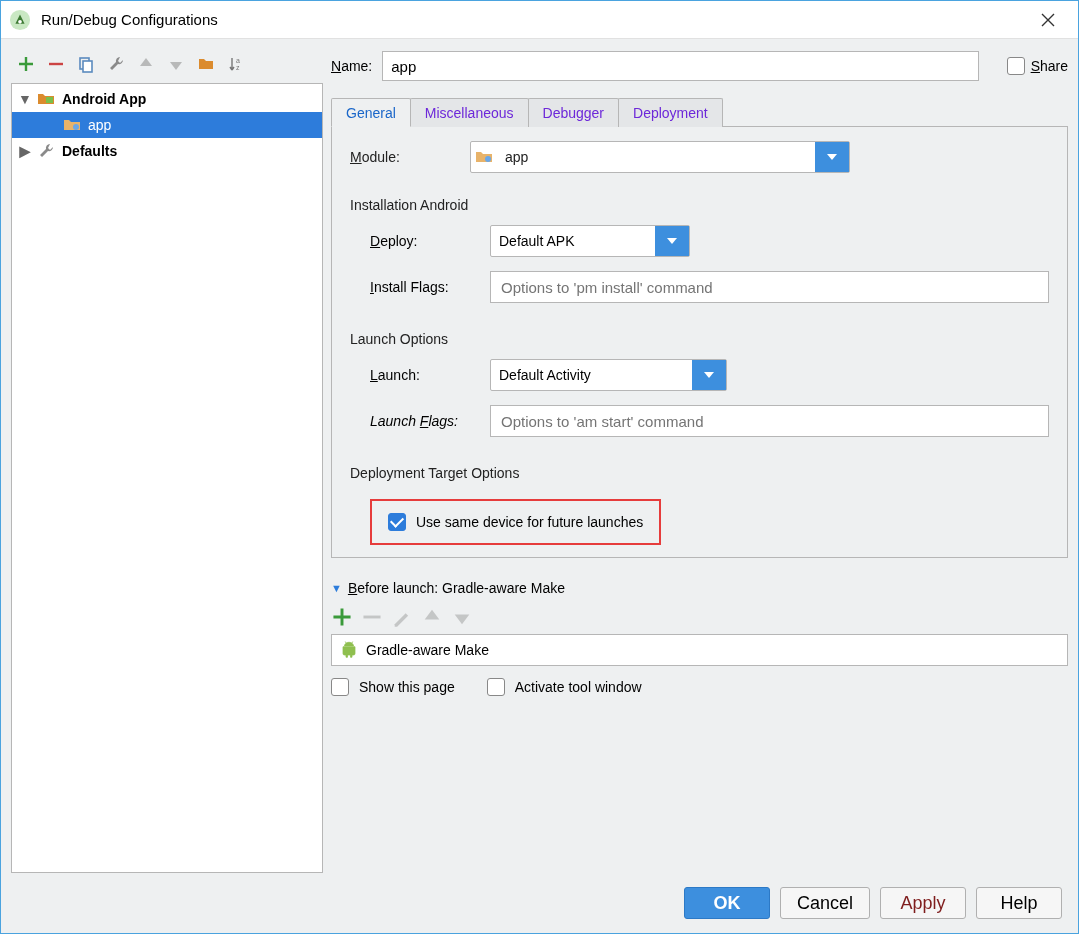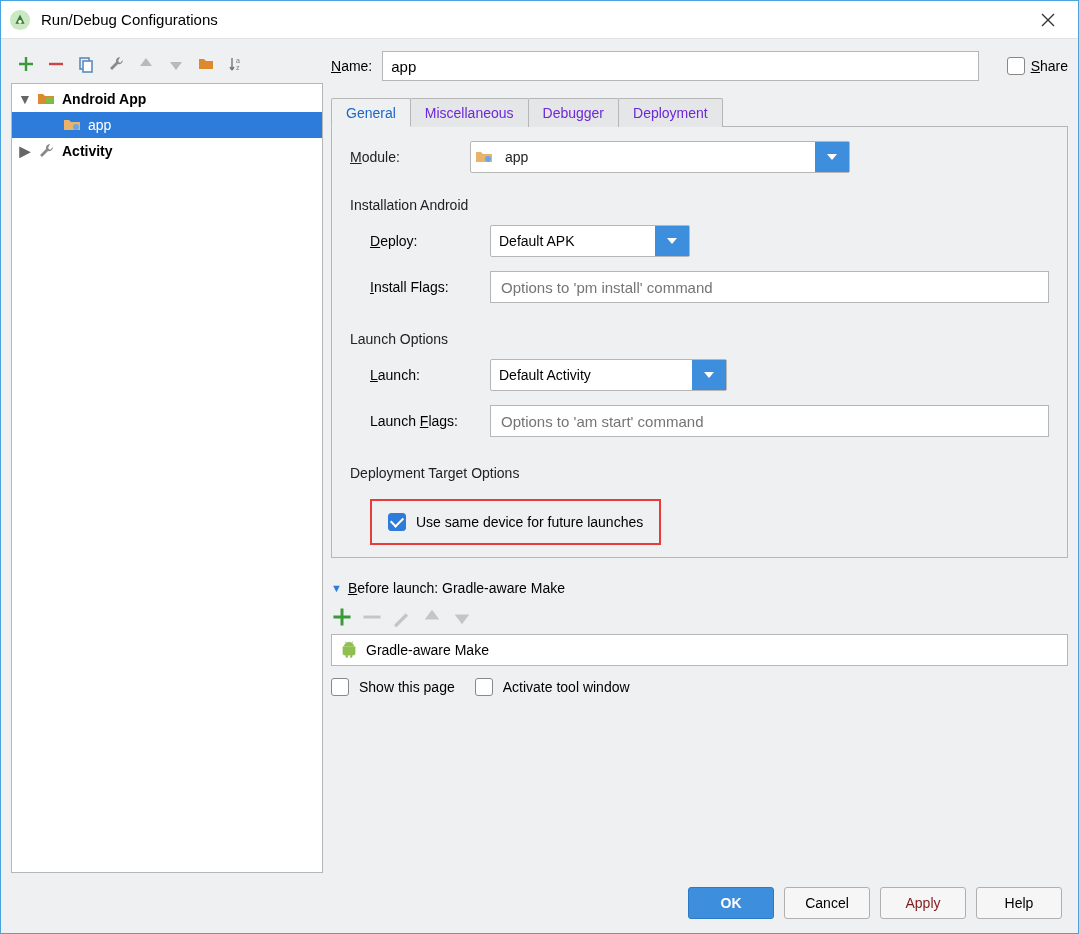--- a/index.html
+++ b/index.html
@@ -158,21 +158,21 @@
     display:flex; flex-direction:column;
     gap:0;
   }
 
   .form-row {
     display:flex; align-items:center;
     margin-bottom:14px;
     gap:10px;
   }
   .form-row .flabel { min-width:110px;}
-  .wide-label { min-width:120px;}
+  .wide-label { min-width:120px;font-style:italic;}
   .section-head {
     margin: 14px 0 12px 0;
     color:#222;
   }
   .section-head.first { margin-top:4px; }
   .indent { padding-left:20px;}
 
   .combo {
     display:flex; align-items:center;
     border:1px solid #b6b6b6;
@@ -229,38 +229,38 @@
     margin-top:6px;
     background:#fff;
     border:1px solid #b6b6b6;
     height:32px;
     display:flex; align-items:center;
     padding:0 8px;
     gap:8px;
   }
   .before-list .android-icon svg { width:18px; height:18px;}
   .bottom-checks {
-    display:flex; gap:20px; margin-top:12px;
+    display:flex; gap:32px; margin-top:12px;
     align-items:center;
   }
 
   
   .footer {
     display:flex; justify-content:flex-end;
     gap:10px;
     padding:14px 16px 14px 0;
   }
   .btn {
     min-width:86px; height:32px;
     border:1px solid #b0b0b0;
     background:#f6f6f6;
     border-radius:3px;
     padding:0 16px;
     cursor:pointer;
-    font-size:14px;
+    font-size:18px;
     display:inline-flex; align-items:center; justify-content:center;
   }
   .btn.primary {
     background:#3d8fde; border-color:#2c79c6; color:#fff;
     font-weight:bold;
   }
   .btn.disabled { color:#7f1d1d; }
   .ul { text-decoration: underline; }
 
   .folder-svg { fill:#db8b2e;}
@@ -357,21 +357,21 @@
             </span>
           <span class="lbl">app</span>
         </div>
         <div class="tree-row">
           <span class="twisty">▶</span>
           <span class="node-icon">
               <svg viewBox="0 0 18 18" width="18" height="18">
                 <path class="wrench-svg" d="M13 2a4 4 0 0 0-4 5L3 13l2 2 6-6a4 4 0 0 0 5-4l-3 3-2-2z"></path>
               </svg>
             </span>
-          <span class="lbl">Activity</span>
+          <span class="lbl">Defaults</span>
         </div>
       </div>
     </div>
 
     <div class="right-panel">
 
       <div class="name-row">
         <label><span class="ul">N</span><span>ame:</span></label>
         <input class="name-input" value="app" style="">
         <div class="share-box">

